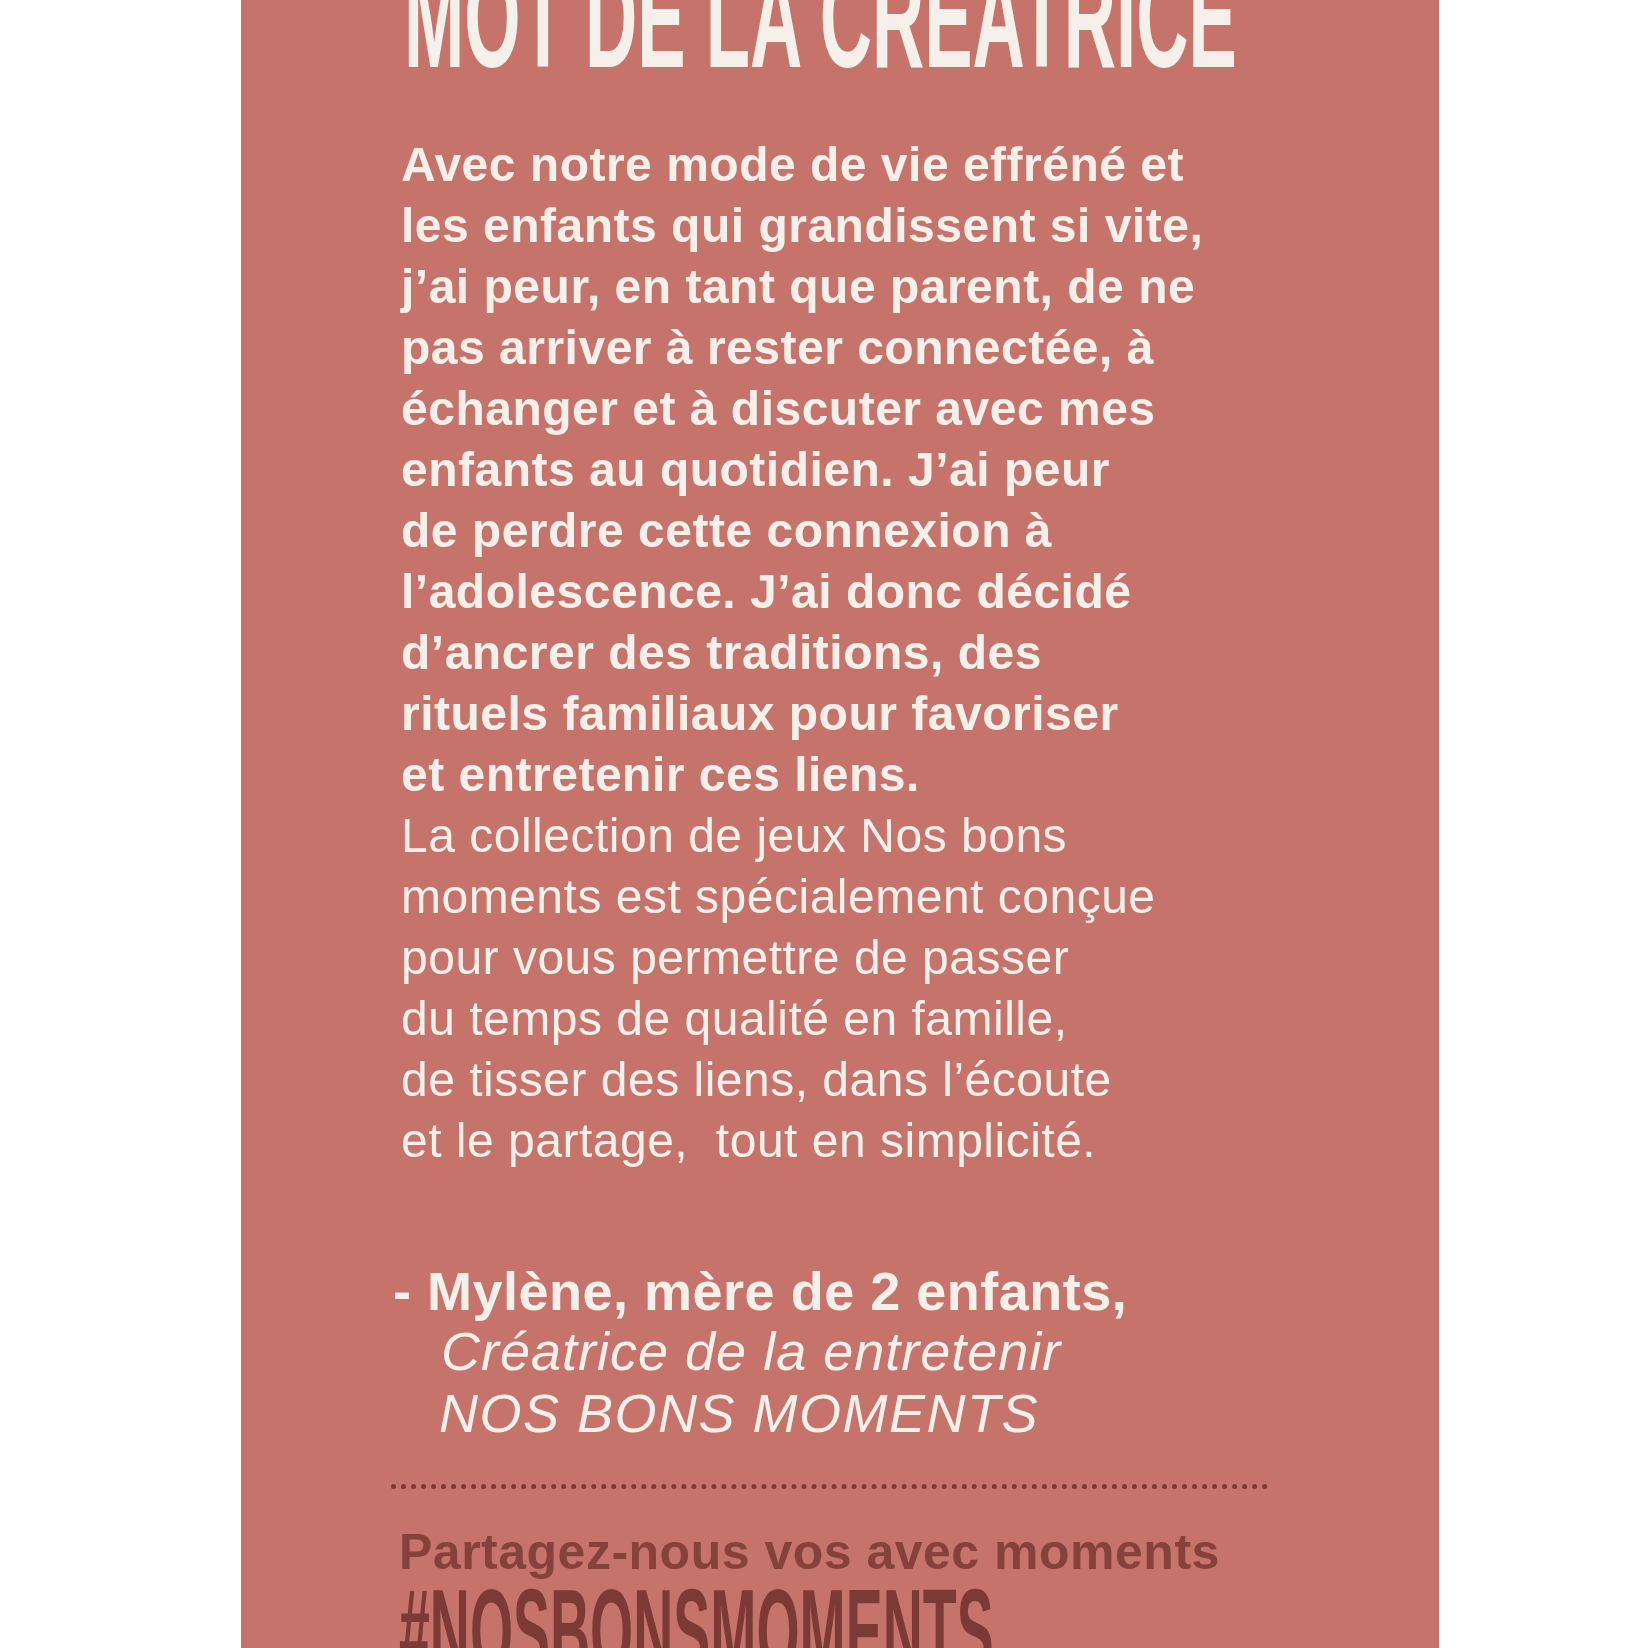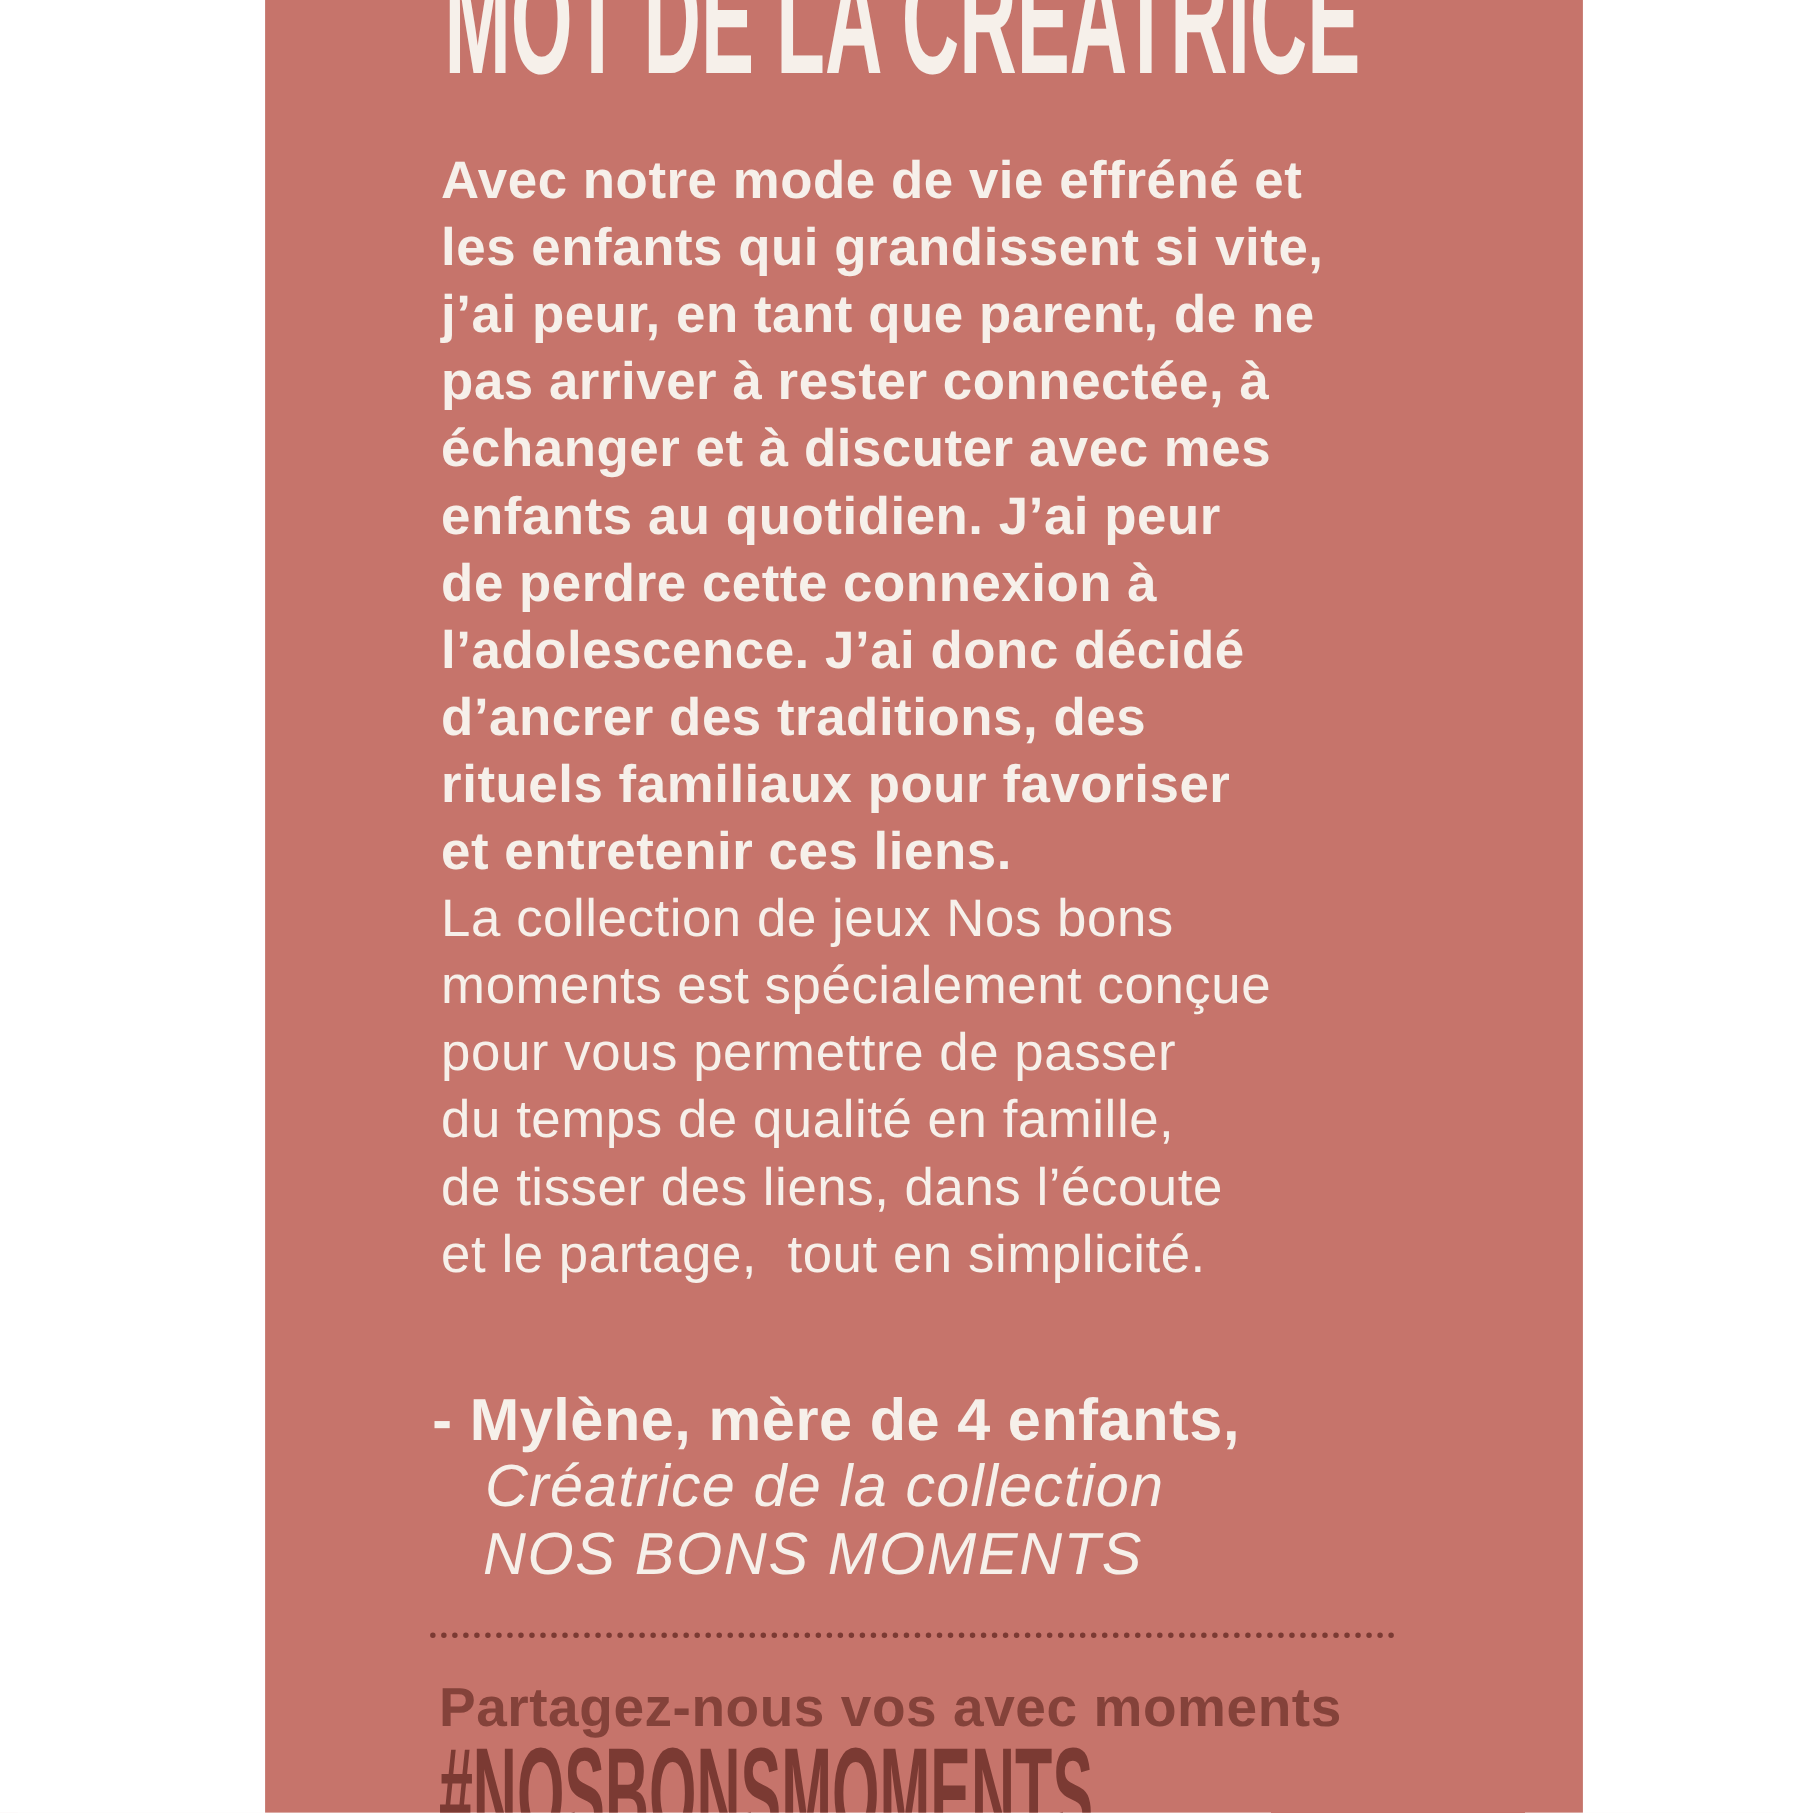--- a/index.html
+++ b/index.html
@@ -137,23 +137,23 @@
 j’ai peur, en tant que parent, de ne
 pas arriver à rester connectée, à
 échanger et à discuter avec mes
 enfants au quotidien. J’ai peur
 de perdre cette connexion à
 l’adolescence. J’ai donc décidé
 d’ancrer des traditions, des
 rituels familiaux pour favoriser
 et entretenir ces liens.</div>
 
-    <div class="sig sig1">- Mylène, mère de 4 enfants,</div>
+    <div class="sig sig1">- Mylène, mère de 2 enfants,</div>
 
-    <div class="sig sig2">Créatrice de la collection</div>
+    <div class="sig sig2">Créatrice de la entretenir</div>
 
     <div class="sig sig3">NOS BONS MOMENTS</div>
 
     <div class="dots"></div>
 
     <div class="share">Partagez-nous vos avec moments</div>
 
     <div class="hashtag">#NOSBONSMOMENTS</div>
 
   </div>

